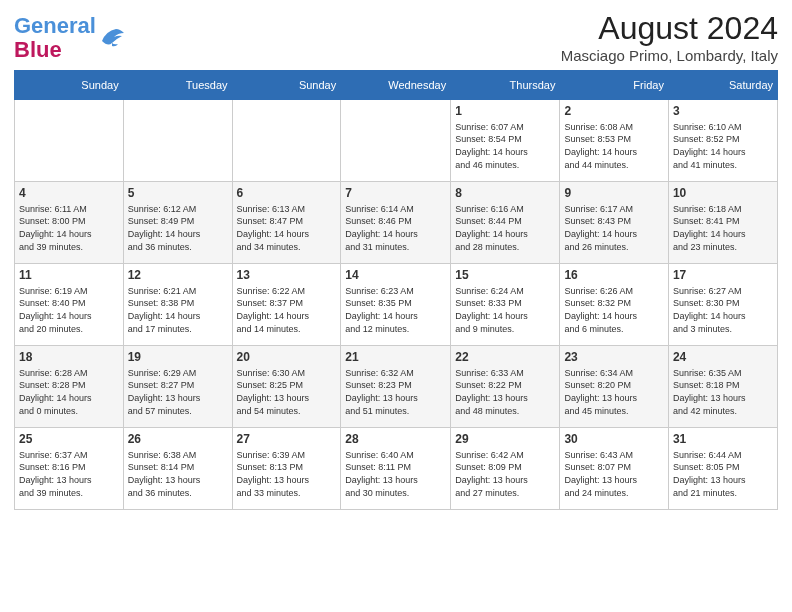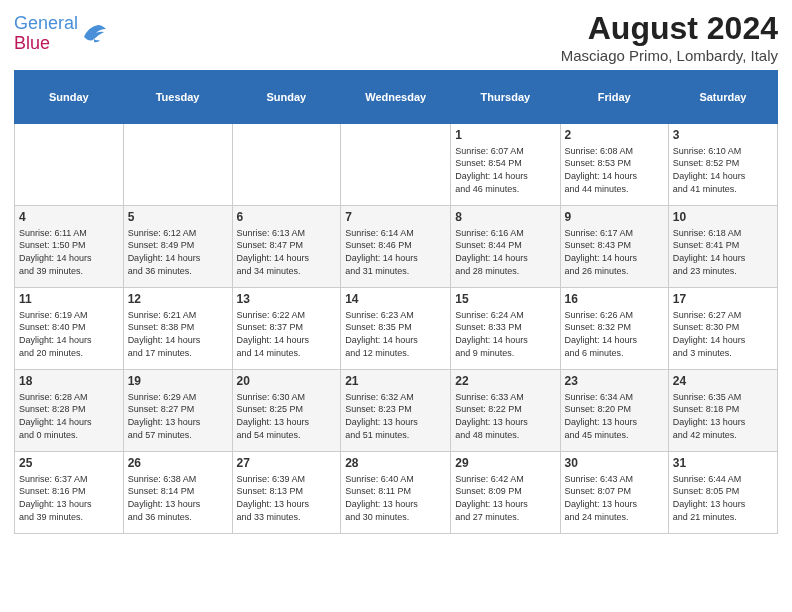--- a/index.html
+++ b/index.html
@@ -20,58 +20,59 @@
       align-items: flex-start;
       justify-content: space-between;
       margin-bottom: 6px;
     }
     .logo {
       display: flex;
       align-items: center;
       margin-top: 4px;
     }
     .logo-text {
-      font-size: 18px;
-      font-weight: normal;
+      font-size: 22px;
+      font-weight: bold;
       color: #1a3a6b;
       line-height: 1.1;
     }
     .logo-text span {
       color: #4a90d9;
     }
     .logo-bird {
       width: 28px;
       height: 22px;
       margin-left: 2px;
     }
     .title-block {
       text-align: right;
     }
     .main-title {
       font-size: 32px;
-      font-weight: bold;
+      font-weight: normal;
       color: #222;
     }
     .subtitle {
       font-size: 15px;
       color: #444;
       margin-left: 23px;
     }
     table {
       width: 100%;
       border-collapse: collapse;
       font-size: 9.5px;
     }
     thead tr th {
       background: #2e6db4;
       color: #fff;
-      padding: 20px 4px;
+      padding: 8px 4px;
       font-size: 11px;
-      font-weight: bold;
+      font-weight: normal;
       border: 1px solid #2e6db4;
+      text-align: right;
     }
     tbody tr td {
       border: 1px solid #ccc;
       vertical-align: top;
       padding: 3px 4px;
       width: 113px;
       min-height: 70px;
       height: 82px;
       color: #333;
       font-size: 9px;
@@ -154,21 +155,21 @@
             <div>Sunrise: 6:10 AM</div>
             <div>Sunset: 8:52 PM</div>
             <div>Daylight: 14 hours</div>
             <div>and 41 minutes.</div>
           </td>
         </tr>
         <tr>
           <td>
             <span class="day-num">4</span>
             <div>Sunrise: 6:11 AM</div>
-            <div>Sunset: 1:50 PM</div>
+            <div>Sunset: 8:00 PM</div>
             <div>Daylight: 14 hours</div>
             <div>and 39 minutes.</div>
           </td>
           <td>
             <span class="day-num">5</span>
             <div>Sunrise: 6:12 AM</div>
             <div>Sunset: 8:49 PM</div>
             <div>Daylight: 14 hours</div>
             <div>and 36 minutes.</div>
           </td>

